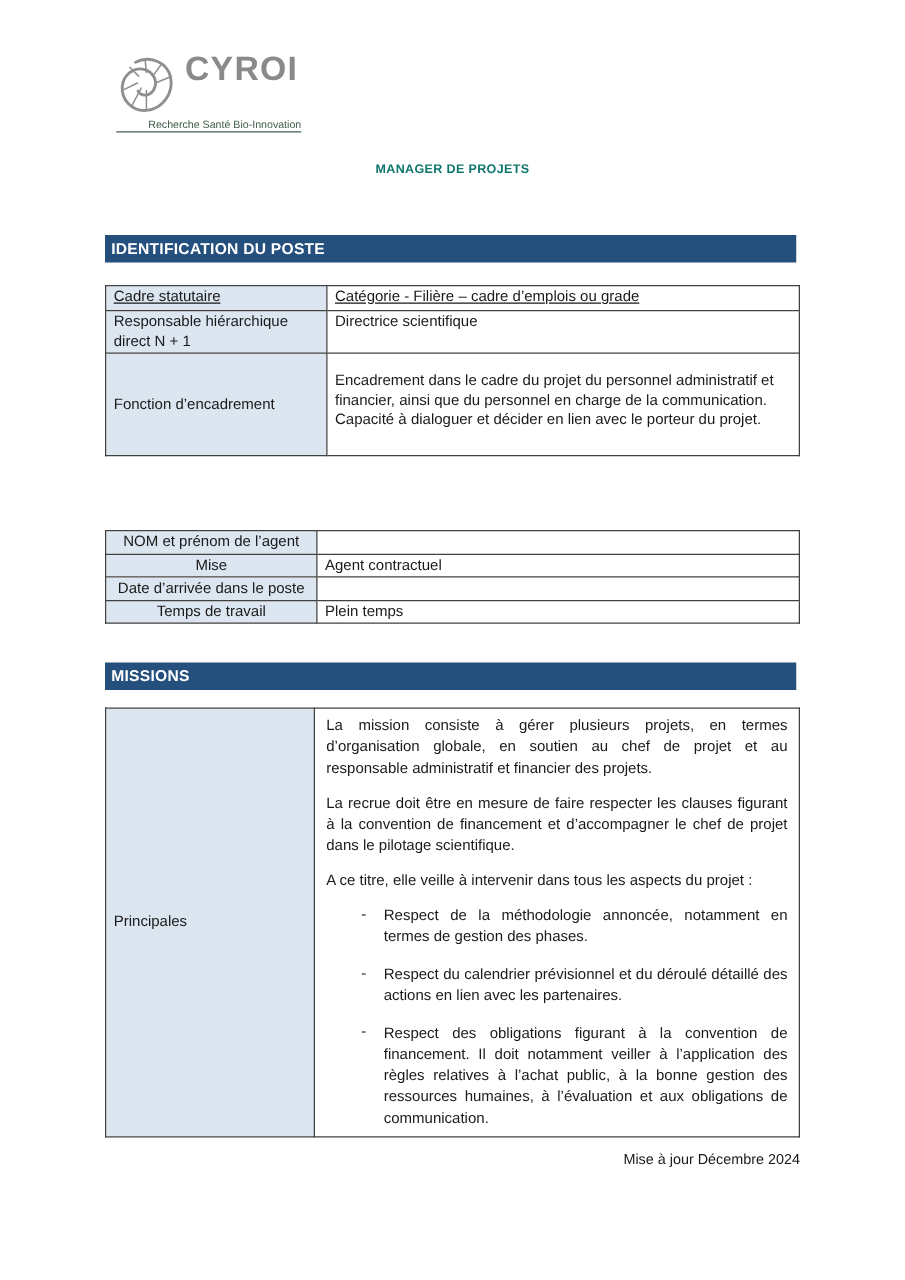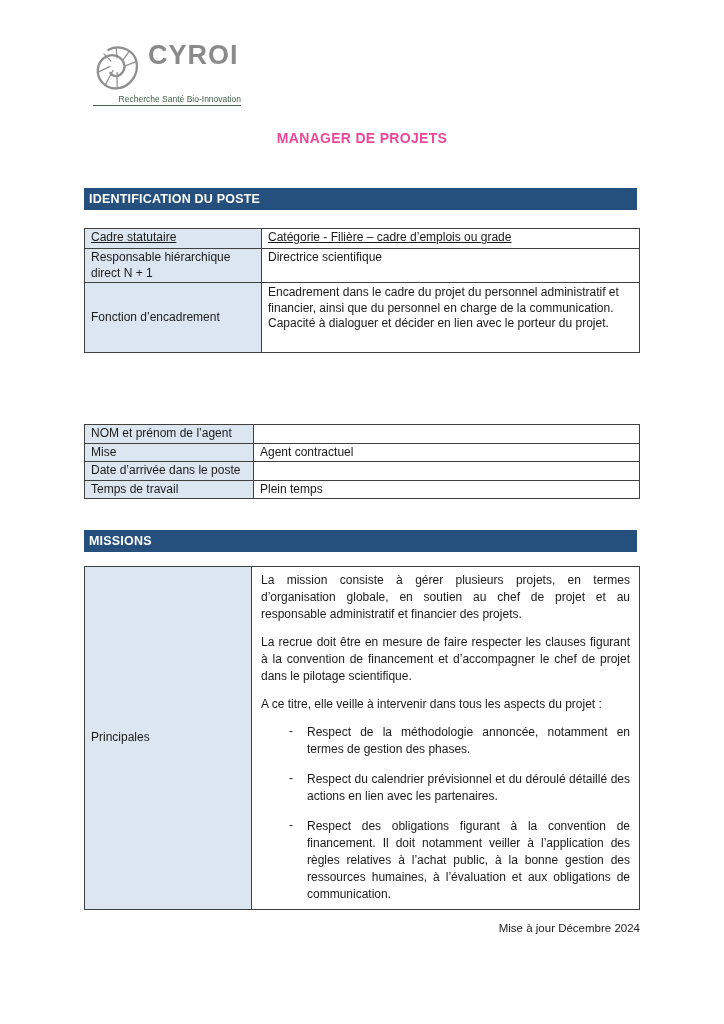--- a/index.html
+++ b/index.html
@@ -48,23 +48,23 @@
   }
 
   
   .doc-title {
     position: absolute;
     left: 0;
     top: 130px;
     width: 724px;
     margin: 0;
     text-align: center;
-    font-size: 14px;
+    font-size: 10px;
     font-weight: bold;
-    color: #ec4899;
+    color: #0f766e;
     letter-spacing: 0.3px;
   }
 
   
   .section-bar {
     position: absolute;
     left: 84px;
     width: 548px;
     height: 17px;
     background: #25507E;
@@ -96,24 +96,24 @@
     overflow: hidden;
   }
   .tbl td.lbl { background: #DCE6F1; }
   .tbl td.mid { vertical-align: middle; margin-top: 12px; }
 
   .tbl1 { top: 228px; }
   .tbl1 td:first-child { width: 164px; }
   .tbl1 tr.r1 td { height: 17px; text-decoration: underline; }
   .tbl1 tr.r2 td { height: 31px; }
   .tbl1 tr.r3 td { height: 66px; }
-  .tbl1 tr.r3 td.val { padding-top: 2px; }
+  .tbl1 tr.r3 td.val { padding-top: 14px; }
 
   .tbl2 { top: 424px; }
-  .tbl2 td:first-child { width: 156px; }
+  .tbl2 td:first-child { width: 156px; text-align: center; }
   .tbl2 tr td { height: 14px; }
 
   .tbl3 { top: 566px; }
   .tbl3 td:first-child { width: 154px; }
   .tbl3 td.missions-cell {
     padding: 5px 9px 6px 9px;
   }
   .missions-cell p {
     margin: 0 0 11px 0;
     line-height: 17px;

